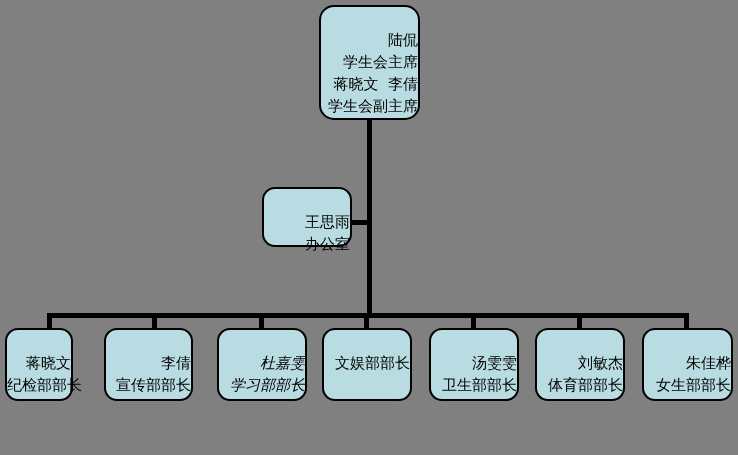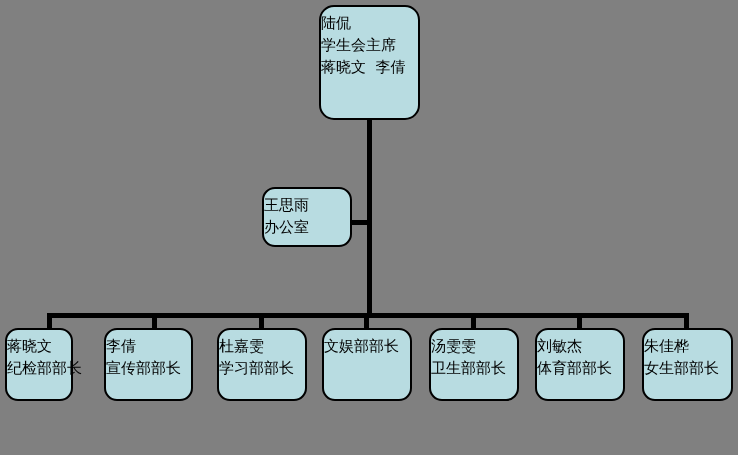--- a/index.html
+++ b/index.html
@@ -14,24 +14,24 @@
     background: var(--background, #808080);
     overflow: hidden;
   }
   .node {
     position: absolute;
     box-sizing: border-box;
     background: var(--box-fill, #b8dce1);
     border: 2px solid var(--box-border, #000000);
     border-radius: 13px;
     color: var(--text, #000000);
-    text-align: left;
+    text-align: right;
     font-size: 15px;
     line-height: 22px;
-    padding-top: 5px;
+    padding-top: 22px;
   }
   .node .line {
     white-space: pre;
   }
   .connector {
     position: absolute;
     background: var(--connector, #000000);
   }
   
   .root-node { left: 319px; top: 5px; width: 101px; height: 115px; border-radius: 15px; }
@@ -47,21 +47,21 @@
   .stub-2 { left: 152px; }
   .stub-3 { left: 259px; }
   .stub-4 { left: 364px; }
   .stub-5 { left: 471px; }
   .stub-6 { left: 577px; }
   .stub-7 { left: 684px; }
   
   .dept { top: 328px; height: 73px; }
   .dept-1 { left: 5px;   width: 68px; }
   .dept-2 { left: 104px; width: 89px; }
-  .dept-3 { left: 217px; width: 90px; }
+  .dept-3 { left: 217px; width: 90px; font-style: italic; }
   .dept-4 { left: 322px; width: 90px; }
   .dept-5 { left: 429px; width: 90px; }
   .dept-6 { left: 535px; width: 90px; }
   .dept-7 { left: 642px; width: 91px; }
 </style>
 </head>
 <body>
 
 <div class="canvas">
 
@@ -73,20 +73,21 @@
   <div class="connector stub stub-3"></div>
   <div class="connector stub stub-4"></div>
   <div class="connector stub stub-5"></div>
   <div class="connector stub stub-6"></div>
   <div class="connector stub stub-7"></div>
 
   <div class="node root-node">
     <div class="line">陆侃</div>
     <div class="line">学生会主席</div>
     <div class="line">蒋晓文  李倩</div>
+    <div class="line">学生会副主席</div>
   </div>
 
   <div class="node office-node">
     <div class="line">王思雨</div>
     <div class="line">办公室</div>
   </div>
 
   <div class="node dept dept-1">
     <div class="line">蒋晓文</div>
     <div class="line">纪检部部长</div>

